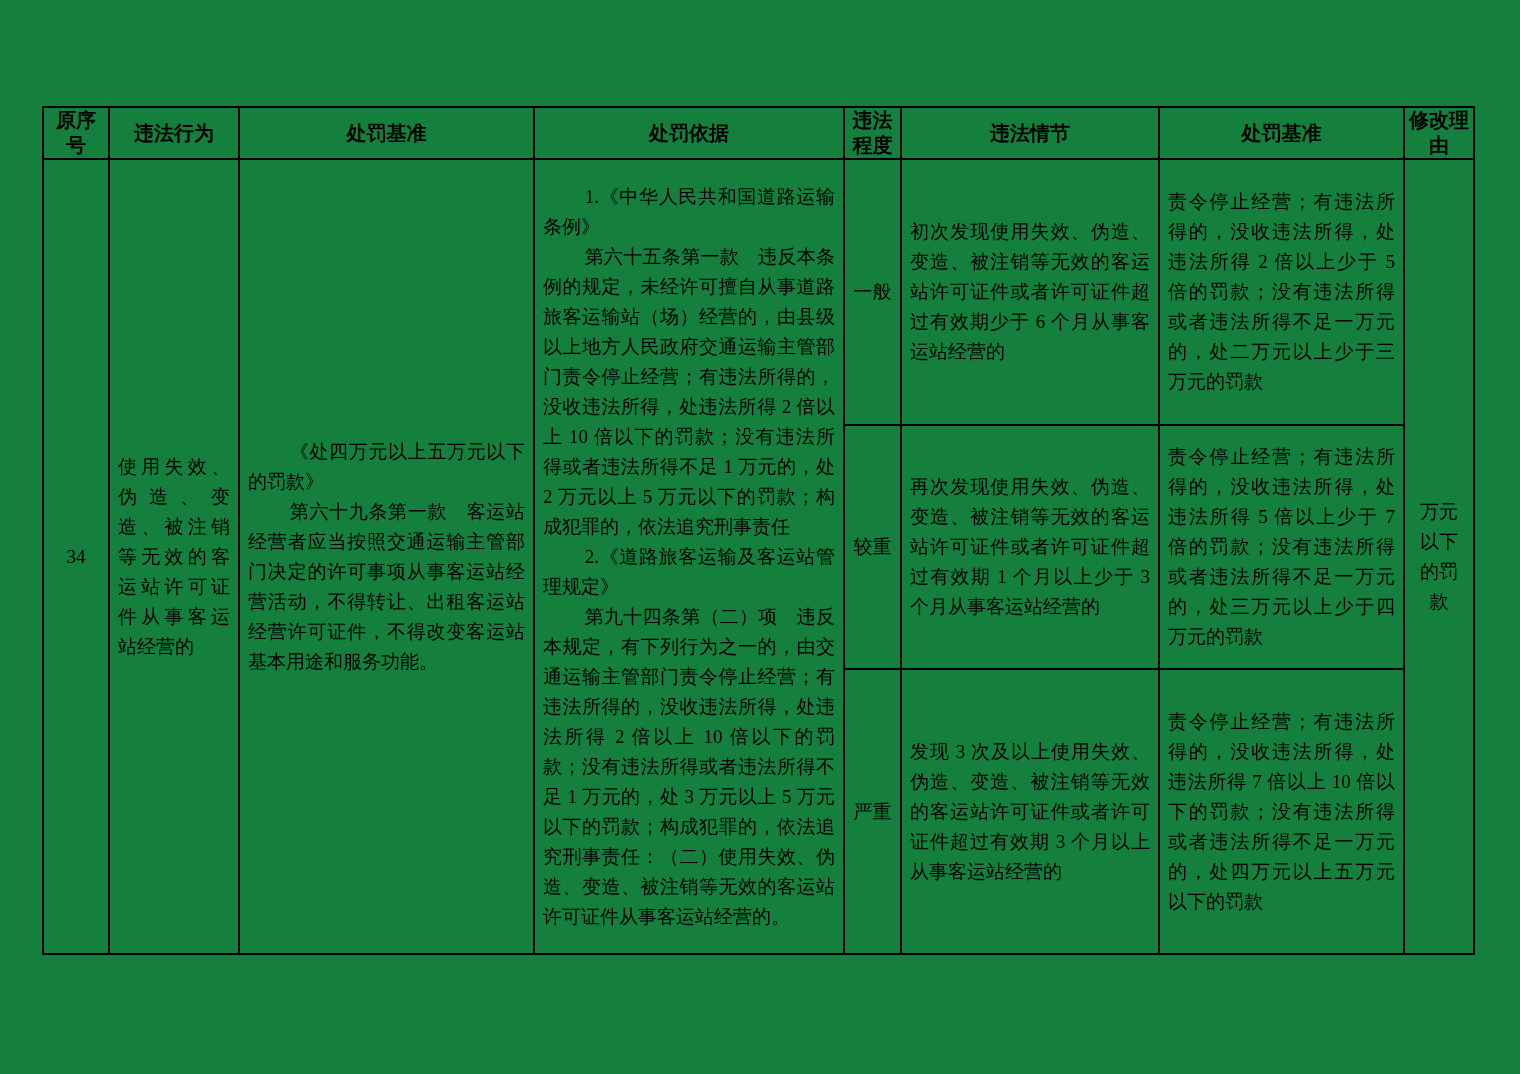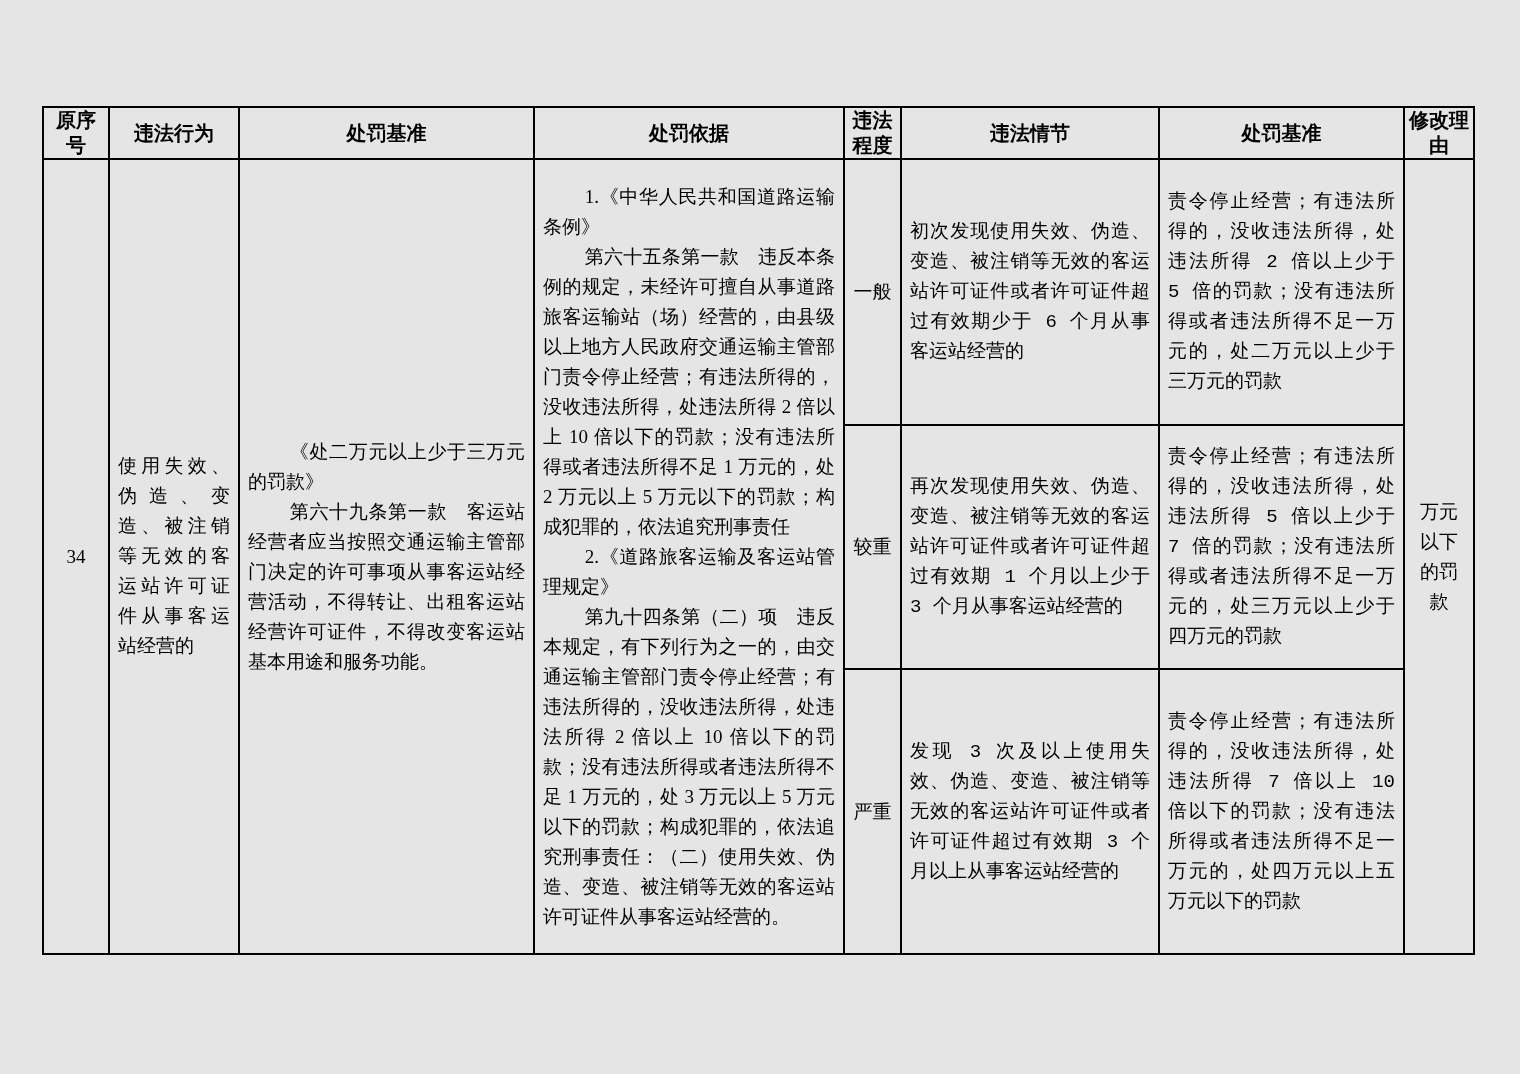--- a/index.html
+++ b/index.html
@@ -8,21 +8,21 @@
     background: #ffffff;
     width: 1520px;
     height: 1074px;
     font-family: "Liberation Serif", "DejaVu Serif", serif;
     color: #000000;
   }
   .page {
     position: relative;
     width: 1520px;
     height: 1074px;
-    background: #e5e5e5;
+    background: #15803d;
     overflow: hidden;
   }
   table.doc-table {
     position: absolute;
     left: 42px;
     top: 106px;
     width: 1431px;
     border-collapse: collapse;
     table-layout: fixed;
   }
@@ -45,21 +45,20 @@
     font-size: 19px;
     line-height: 30px;
   }
   .row-1 { height: 266px; }
   .row-2 { height: 244px; }
   .row-3 { height: 285px; }
   .cell-center { text-align: center; }
   .cell-justify {
     text-align: justify;
     text-justify: inter-character;
-    font-family: Liberation Mono, monospace;
   }
   .cell-top { vertical-align: top; padding-top: 8px; padding-bottom: 8px; }
   p.para {
     margin: 0;
     text-indent: 2.2em;
     text-align: justify;
     text-justify: inter-character;
   }
 </style>
 </head>
@@ -85,21 +84,21 @@
       <th>处罚依据</th>
       <th>违法程度</th>
       <th>违法情节</th>
       <th>处罚基准</th>
       <th>修改理由</th>
     </tr>
     <tr class="row-1">
       <td rowspan="3" class="cell-center">34</td>
       <td rowspan="3" class="cell-justify">使用失效、伪造、变造、被注销等无效的客运站许可证件从事客运站经营的</td>
       <td rowspan="3">
-        <p class="para">《处二万元以上少于三万元的罚款》</p>
+        <p class="para">《处四万元以上五万元以下的罚款》</p>
         <p class="para">第六十九条第一款　客运站经营者应当按照交通运输主管部门决定的许可事项从事客运站经营活动，不得转让、出租客运站经营许可证件，不得改变客运站基本用途和服务功能。</p>
       </td>
       <td rowspan="3" class="cell-top">
         <p class="para">1.《中华人民共和国道路运输条例》</p>
         <p class="para">第六十五条第一款　违反本条例的规定，未经许可擅自从事道路旅客运输站（场）经营的，由县级以上地方人民政府交通运输主管部门责令停止经营；有违法所得的，没收违法所得，处违法所得 2 倍以上 10 倍以下的罚款；没有违法所得或者违法所得不足 1 万元的，处 2 万元以上 5 万元以下的罚款；构成犯罪的，依法追究刑事责任</p>
         <p class="para">2.《道路旅客运输及客运站管理规定》</p>
         <p class="para">第九十四条第（二）项　违反本规定，有下列行为之一的，由交通运输主管部门责令停止经营；有违法所得的，没收违法所得，处违法所得 2 倍以上 10 倍以下的罚款；没有违法所得或者违法所得不足 1 万元的，处 3 万元以上 5 万元以下的罚款；构成犯罪的，依法追究刑事责任：（二）使用失效、伪造、变造、被注销等无效的客运站许可证件从事客运站经营的。</p>
       </td>
       <td class="cell-center">一般</td>
       <td class="cell-justify">初次发现使用失效、伪造、变造、被注销等无效的客运站许可证件或者许可证件超过有效期少于 6 个月从事客运站经营的</td>

